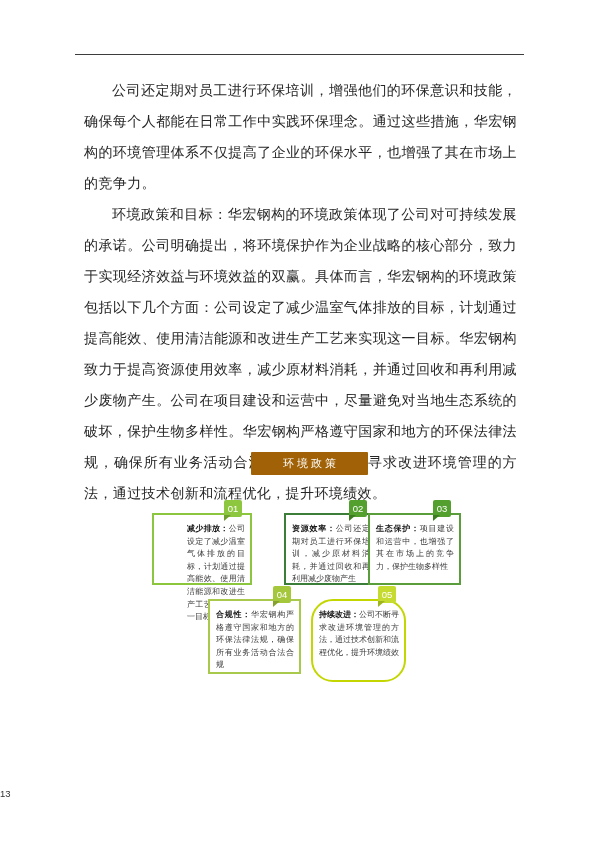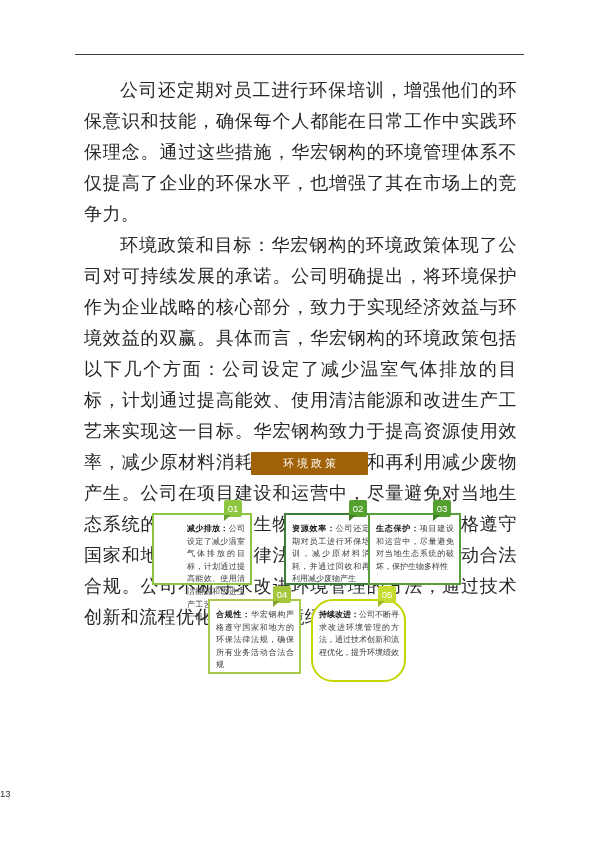--- a/index.html
+++ b/index.html
@@ -20,21 +20,21 @@
     position:absolute;left:75px;top:54px;width:449px;height:0;
     border-top:1.5px solid #3d3d3d;
   }
   
   .body-text{
     position:absolute;left:84px;top:75px;width:433px;
     color:#262626;
   }
   .body-text p{
     margin:0;
-    font-size:18px;line-height:31px;
+    font-size:14px;line-height:31px;
     text-align:justify;
     text-indent:2em;
     letter-spacing:0.4px;
   }
   
   .diagram-title{
     position:absolute;left:251px;top:452px;width:117px;height:23px;
     color:#ffffff;font-size:11px;line-height:23px;text-align:center;
     letter-spacing:3px;text-indent:3px;
     border-radius:1px;
@@ -93,21 +93,21 @@
 
   <div class="pbox b2" style="border-color: rgb(59, 125, 57);">
     <div class="num-tab" style="background-color: rgb(84, 160, 47);">02</div>
     <div class="num-tri" style="border-top-color: rgb(60, 125, 34);"></div>
     <div class="content"><b>资源效率：</b><span>公司还定期对员工进行环保培训，减少原材料消耗，并通过回收和再利用减少废物产生</span></div>
   </div>
 
   <div class="pbox b3" style="border-color: rgb(90, 158, 60);">
     <div class="num-tab" style="background-color: rgb(84, 160, 47);">03</div>
     <div class="num-tri" style="border-top-color: rgb(60, 125, 34);"></div>
-    <div class="content"><b>生态保护：</b><span>项目建设和运营中，尽量避免对当地生态系统的破坏，保护生物多样性</span></div>
+    <div class="content"><b>生态保护：</b><span>项目建设和运营中，也增强了其在市场上的竞争力，保护生物多样性</span></div>
   </div>
 
   <div class="pbox b4" style="border-color: rgb(169, 201, 77);">
     <div class="num-tab" style="background-color: rgb(165, 199, 60);">04</div>
     <div class="num-tri" style="border-top-color: rgb(133, 163, 44);"></div>
     <div class="content"><b>合规性：</b><span>华宏钢构严格遵守国家和地方的环保法律法规，确保所有业务活动合法合规</span></div>
   </div>
 
   <div class="pbox b5" style="border-color: rgb(195, 214, 0); border-radius: 22px;">
     <div class="num-tab" style="background-color: rgb(198, 219, 48);">05</div>

